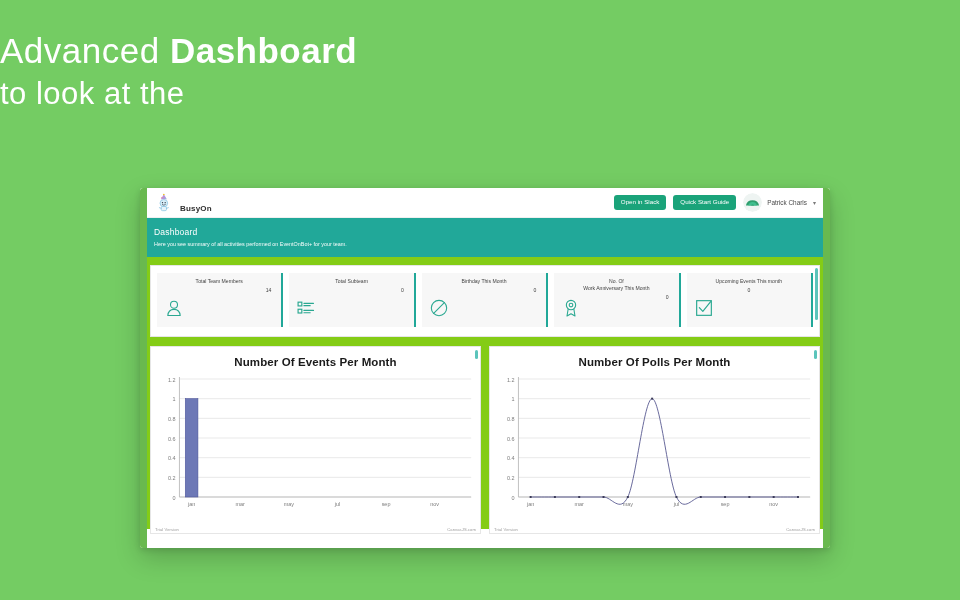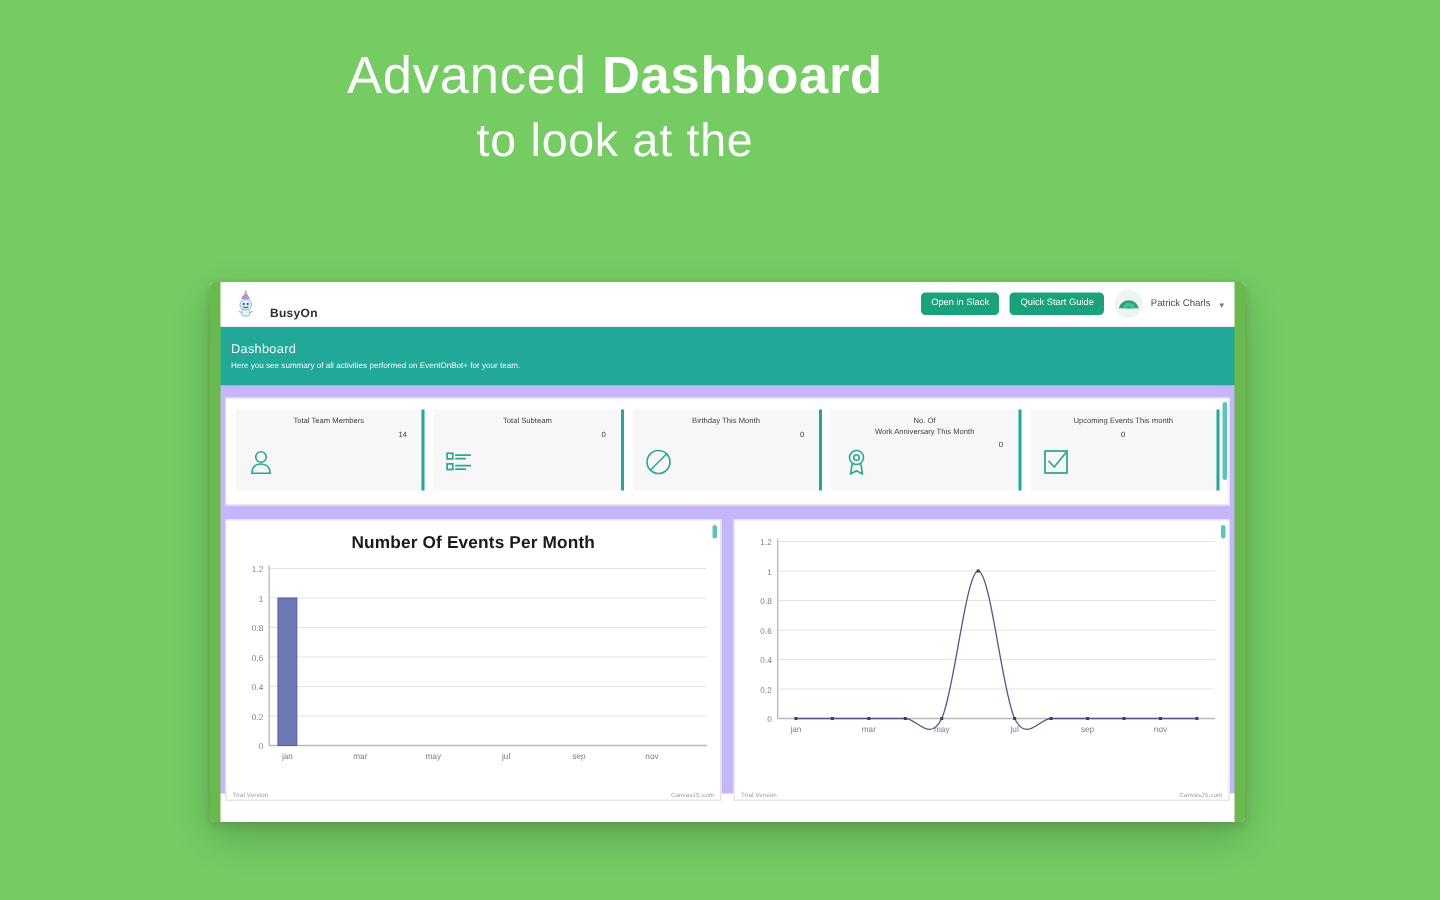--- a/index.html
+++ b/index.html
@@ -6,21 +6,21 @@
   html, body {
     width: 960px; height: 600px;
     overflow: hidden;
     font-family: "Liberation Sans", sans-serif;
   }
   body { background: #74cc63; position: relative; }
 
   
   .promo {
     position: absolute; top: 30px; left: 0; width: 820px;
-    text-align: center; color: #ffffff;
+    color: #ffffff;
     line-height: 1.22;
   }
   .promo .l1 { font-size: 35px; font-weight: 300; letter-spacing: .5px; }
   .promo .l1 b { font-weight: 700; }
   .promo .l2 { font-size: 31px; font-weight: 300; letter-spacing: .5px; margin-top: 2px; }
   .promo .l3 { font-size: 35px; font-weight: 700; letter-spacing: .5px; margin-top: 2px; }
 
   
   .window {
     position: absolute; left: 140px; top: 188px;
@@ -62,21 +62,21 @@
   
   .banner {
     position: relative; background: #21a899; color: #ffffff;
     padding: 9px 0 10px 14px; z-index: 4;
   }
   .banner-title { font-size: 8.5px; font-weight: 400; letter-spacing: .2px; }
   .banner-sub { font-size: 5.4px; font-weight: 400; margin-top: 4px; opacity: .97; }
 
   
   .content {
-    position: relative; background: #c4b5fd;
+    position: relative; background: #84cc16;
     padding: 8px 10px 10px 10px;
     height: 272px;
   }
 
   
   .cards-wrap {
     position: relative; background: #ffffff;
     border: 1px solid #e6e6e6;
     padding: 7px 6px 9px 6px;
     display: flex; gap: 6px;
@@ -283,20 +283,21 @@
               <text x="286.75" y="137" text-anchor="middle" font-size="5.6" fill="#7d7d7d" font-family="&quot;Liberation Sans&quot;, sans-serif">nov</text>
               <rect x="31.959999999999997" y="29.666666666666657" width="12.913333333333334" height="98.33333333333334" fill="#6d78b6" stroke="#4d559a" stroke-width="0.6"></rect>
             </svg>
         </div>
         <span class="wm-left">Trial Version</span>
         <span class="wm-right">CanvasJS.com</span>
       </div>
 
       <div class="chart-card">
         <div class="chart-scroll"></div>
+        <div class="chart-title">Number Of Polls Per Month</div>
         <div class="plot">
           <svg id="svg-line" viewBox="0 0 330 152" preserveAspectRatio="none">
               <line x1="26" y1="128" x2="324" y2="128" stroke="#e3e3e3" stroke-width="0.8"></line>
               <text x="22" y="130.6" text-anchor="end" font-size="5.6" fill="#7d7d7d" font-family="&quot;Liberation Sans&quot;, sans-serif">0</text>
               <line x1="26" y1="108.33333333333333" x2="324" y2="108.33333333333333" stroke="#e3e3e3" stroke-width="0.8"></line>
               <text x="22" y="110.93333333333332" text-anchor="end" font-size="5.6" fill="#7d7d7d" font-family="&quot;Liberation Sans&quot;, sans-serif">0.2</text>
               <line x1="26" y1="88.66666666666666" x2="324" y2="88.66666666666666" stroke="#e3e3e3" stroke-width="0.8"></line>
               <text x="22" y="91.26666666666665" text-anchor="end" font-size="5.6" fill="#7d7d7d" font-family="&quot;Liberation Sans&quot;, sans-serif">0.4</text>
               <line x1="26" y1="69" x2="324" y2="69" stroke="#e3e3e3" stroke-width="0.8"></line>
               <text x="22" y="71.6" text-anchor="end" font-size="5.6" fill="#7d7d7d" font-family="&quot;Liberation Sans&quot;, sans-serif">0.6</text>

